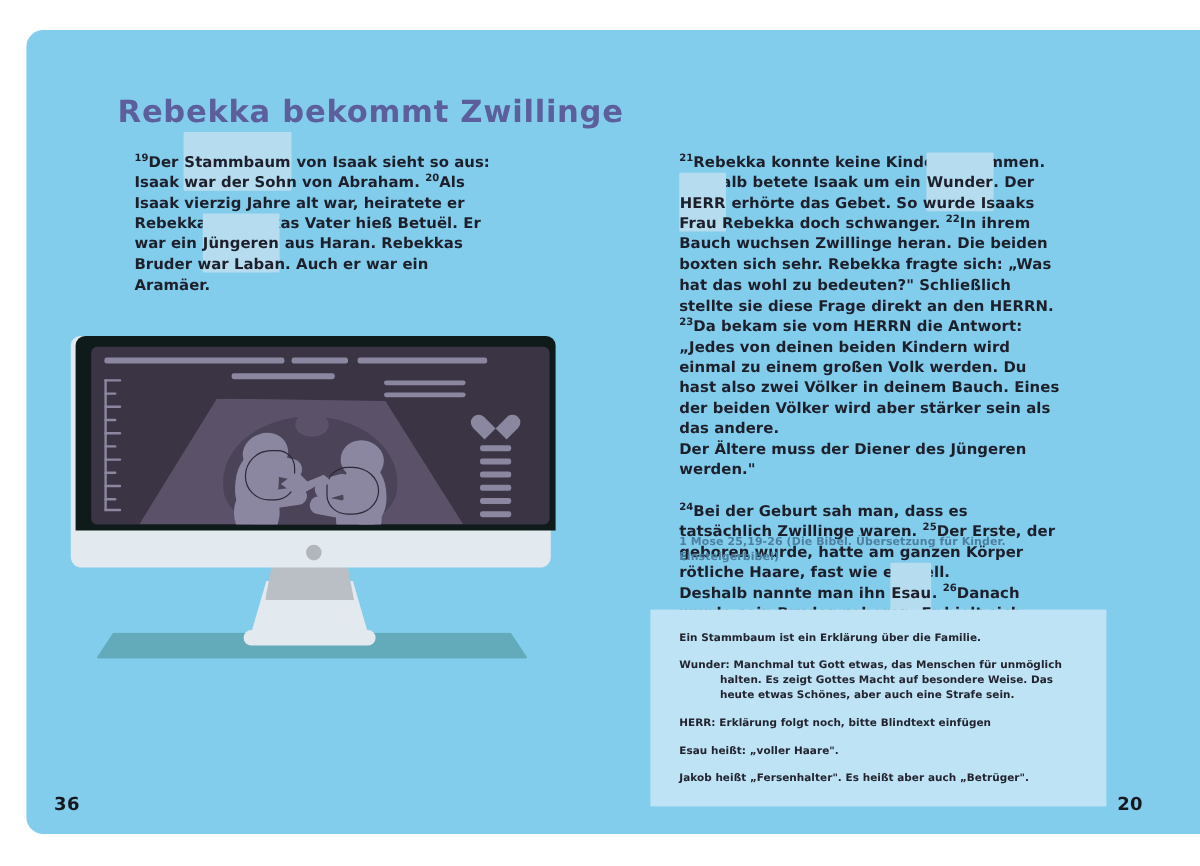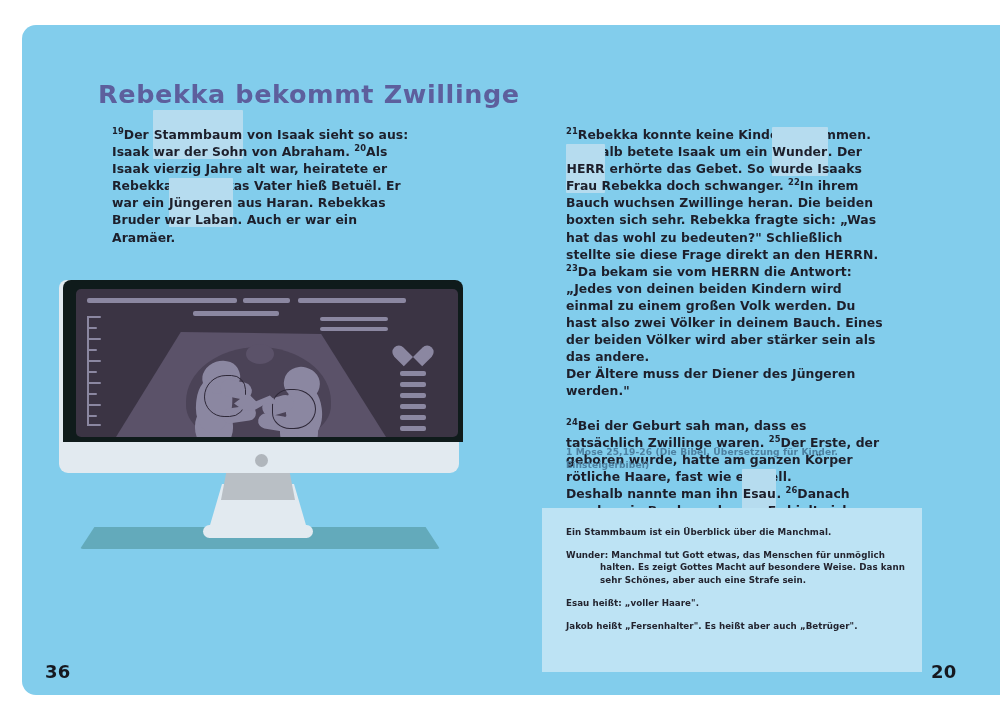--- a/index.html
+++ b/index.html
@@ -65,21 +65,21 @@
     font-weight:700;letter-spacing:.05px;
   }
   .glossary-inner p{margin:0 0 11px 0;}
   .glossary-inner p:last-child{margin-bottom:0;}
   .gi-ind{text-indent:0;padding-left:0;}
   .gi-hang{padding-left:34px;text-indent:-34px;}
 
   
   .pagenum{
     position:absolute;
-    font-size:18px;font-weight:700;color:#16181f;
+    font-size:15px;font-weight:700;color:#16181f;
     letter-spacing:.3px;
   }
   .pn-left{left:45px;top:661px;}
   .pn-right{left:931px;top:661px;}
 
   
   .illo{position:absolute;left:55px;top:280px;width:420px;height:360px;}
 
   .shadow{
     position:absolute;left:25px;top:247px;
@@ -198,22 +198,23 @@
   <div class="col col-right">
     <p><sup>21</sup><span>Rebekka konnte keine Kinder bekommen. Deshalb betete Isaak um ein <mark>Wunder</mark>. Der <mark>HERR</mark> erhörte das Gebet. So wurde Isaaks Frau Rebekka doch schwanger. </span><sup>22</sup><span>In ihrem Bauch wuchsen Zwillinge heran. Die beiden boxten sich sehr. Rebekka fragte sich: „Was hat das wohl zu bedeuten?" Schließlich stellte sie diese Frage direkt an den HERRN. </span><sup>23</sup><span>Da bekam sie vom HERRN die Antwort: „Jedes von deinen beiden Kindern wird einmal zu einem großen Volk werden. Du hast also zwei Völker in deinem Bauch. Eines der beiden Völker wird aber stärker sein als das andere.<br>Der Ältere muss der Diener des Jüngeren werden."</span></p>
 
     <p class="gap"><sup>24</sup><span>Bei der Geburt sah man, dass es tatsächlich Zwillinge waren. </span><sup>25</sup><span>Der Erste, der geboren wurde, hatte am ganzen Körper rötliche Haare, fast wie ein Fell.<br>Deshalb nannte man ihn <mark>Esau</mark>. </span><sup>26</sup><span>Danach wurde sein Bruder geboren. Er hielt sich dabei an der Ferse von Esau fest. Deswegen nannten sie ihn <mark>Jakob</mark>.<br>Isaak war sechzig Jahre alt, als die Kinder geboren wurden.</span></p>
   </div>
 
   <div class="cite">1 Mose 25,19-26 (Die Bibel. Übersetzung für Kinder. Einsteigerbibel)</div>
 
   <div class="glossary">
     <div class="glossary-inner">
-      <p class="gi-ind">Ein Stammbaum ist ein Überblick über die Manchmal.</p>
-      <p class="gi-hang">Wunder: Manchmal tut Gott etwas, das Menschen für unmöglich halten. Es zeigt Gottes Macht auf besondere Weise. Das kann sehr Schönes, aber auch eine Strafe sein.</p>
+      <p class="gi-ind">Ein Stammbaum ist ein Erklärung über die Familie.</p>
+      <p class="gi-hang">Wunder: Manchmal tut Gott etwas, das Menschen für unmöglich halten. Es zeigt Gottes Macht auf besondere Weise. Das heute etwas Schönes, aber auch eine Strafe sein.</p>
+      <p class="gi-ind">HERR: Erklärung folgt noch, bitte Blindtext einfügen</p>
       <p class="gi-ind">Esau heißt: „voller Haare".</p>
       <p class="gi-ind">Jakob heißt „Fersenhalter". Es heißt aber auch „Betrüger".</p>
     </div>
   </div>
 
   <div class="pagenum pn-left">36</div>
   <div class="pagenum pn-right">20</div>
 
   <div class="illo">
     <div class="shadow"></div>

